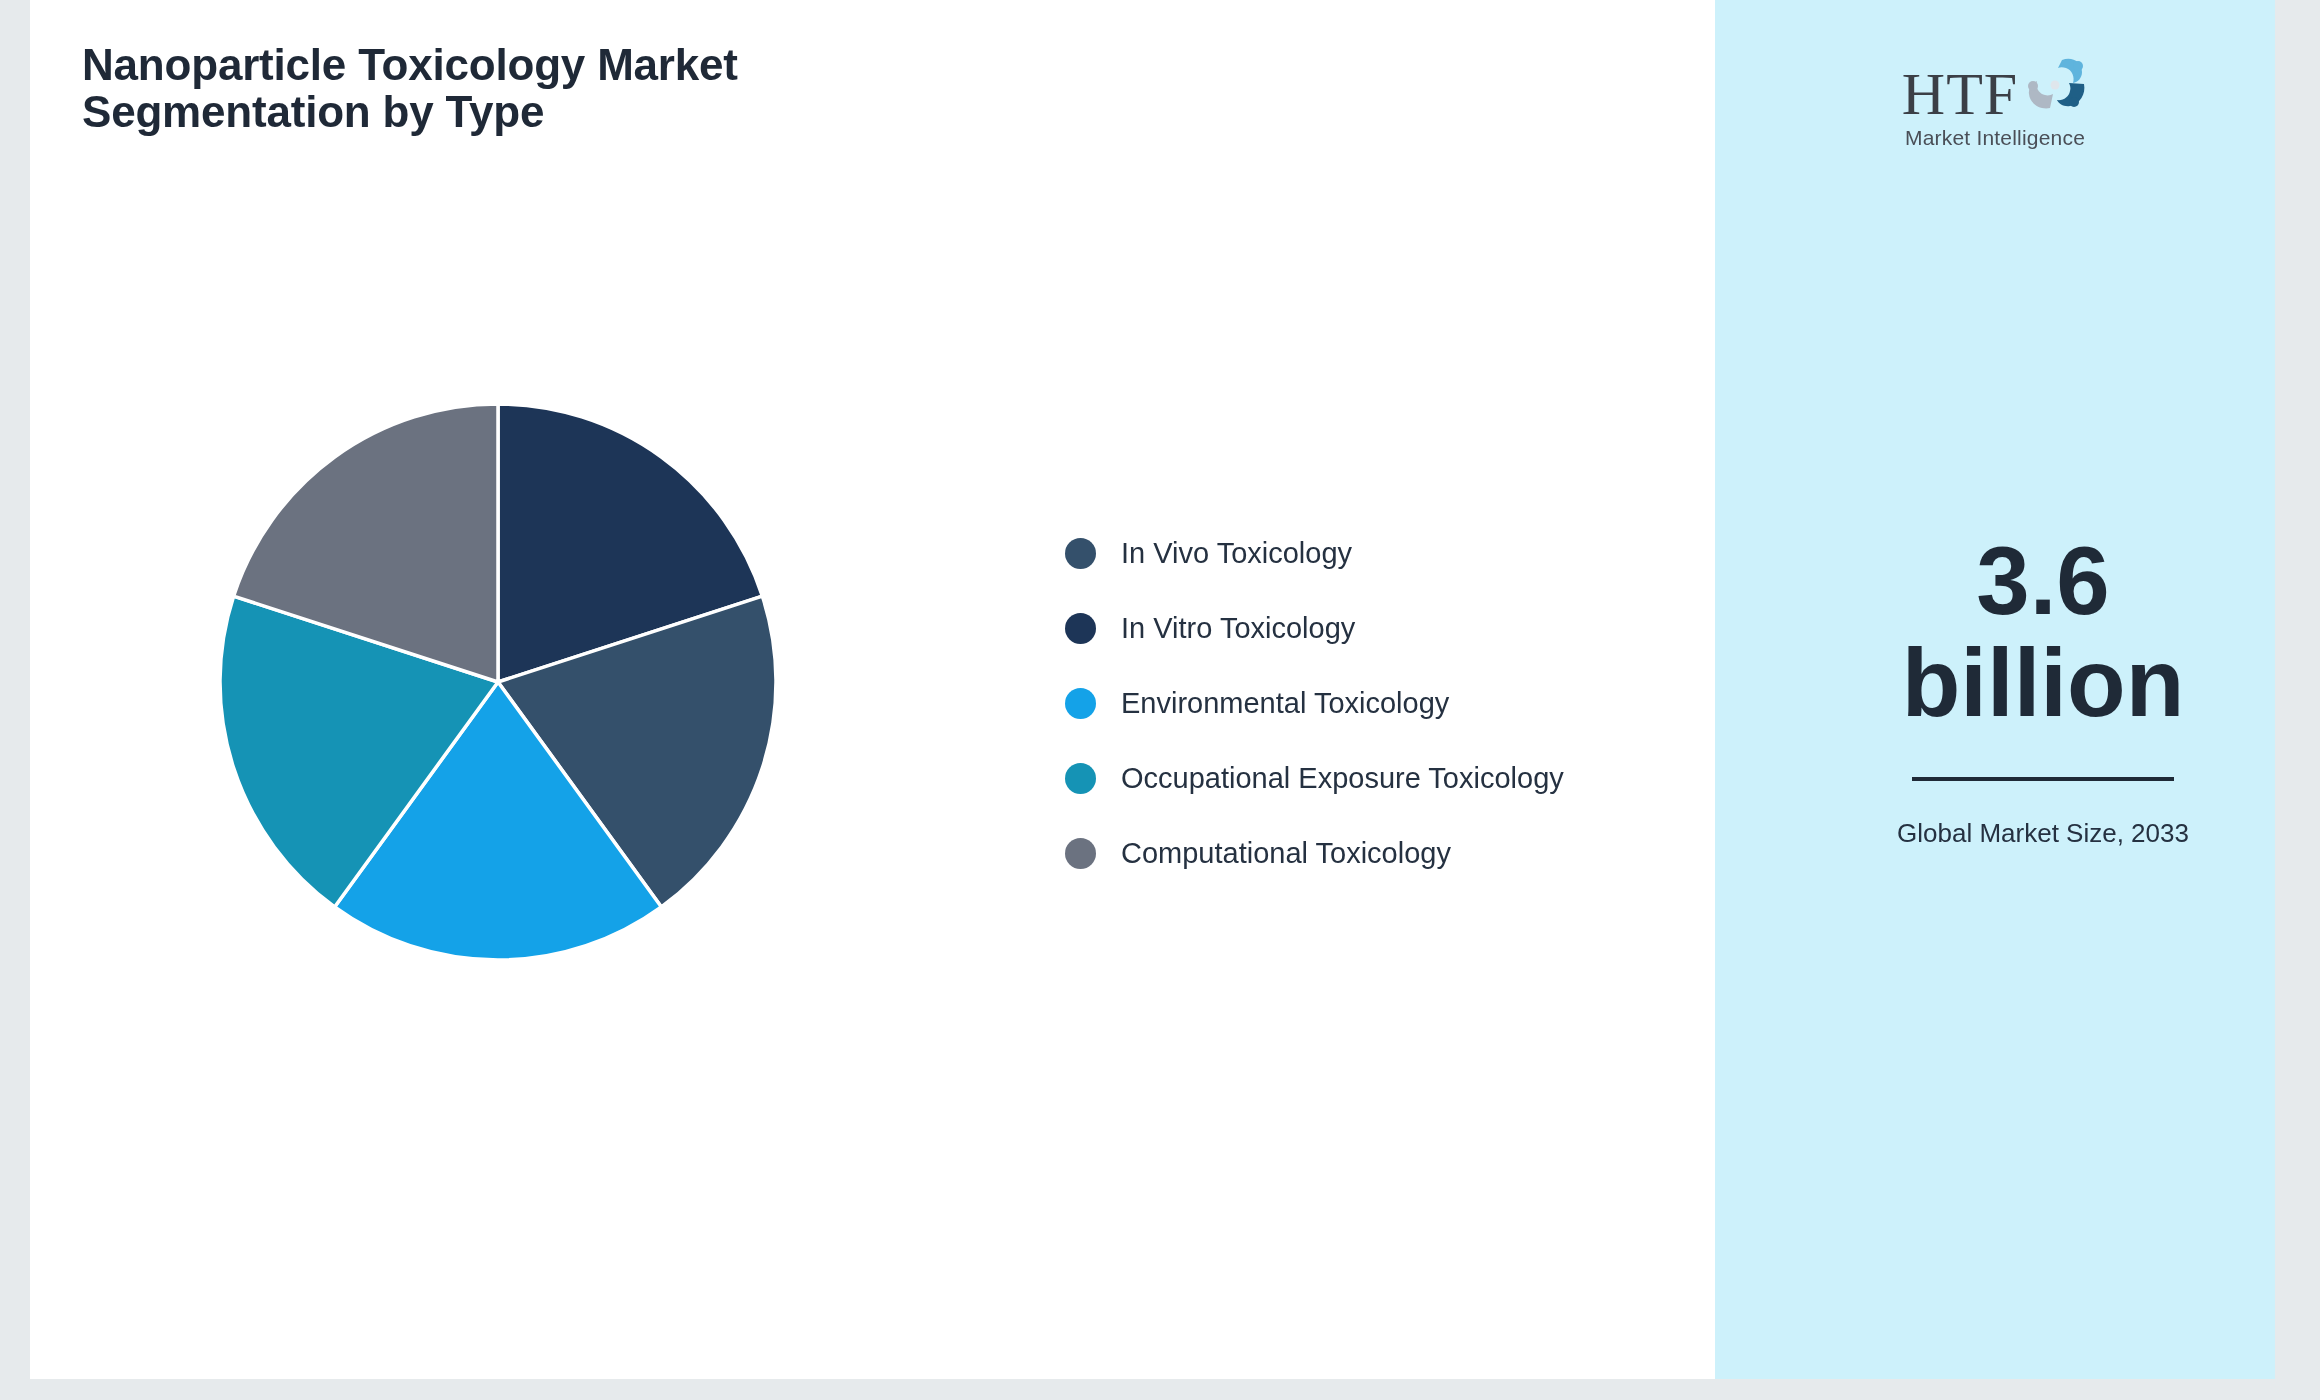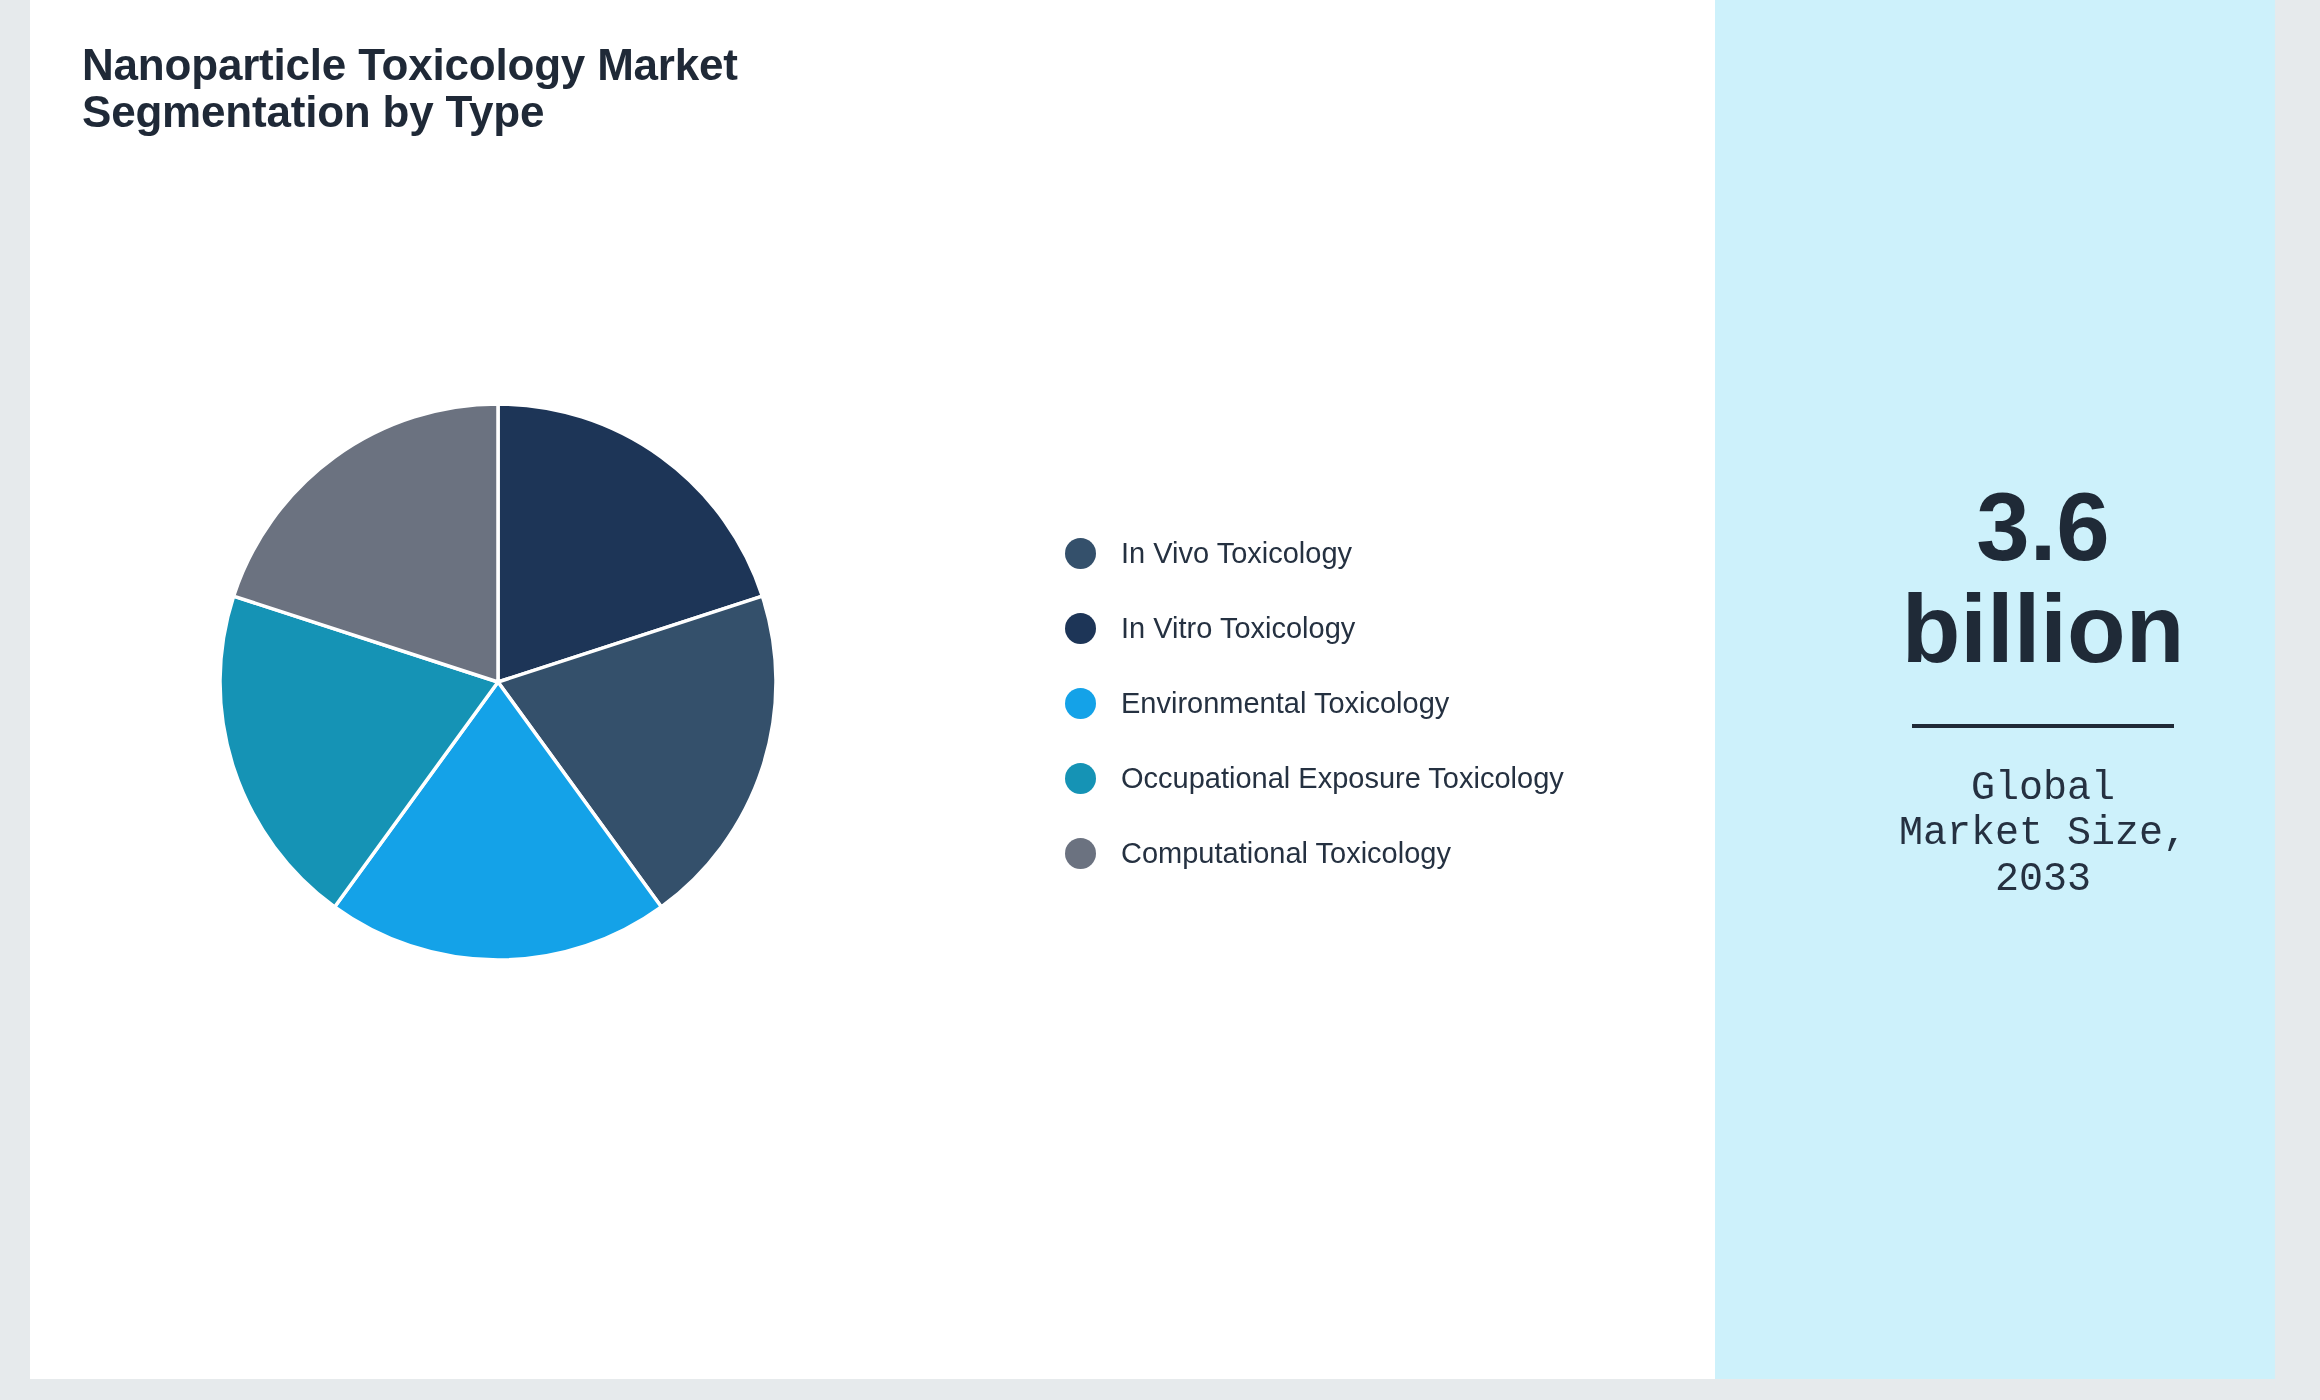--- a/index.html
+++ b/index.html
@@ -145,26 +145,25 @@
     width: 400px;
     word-break: break-word;
   }
   .stat-rule {
     width: 262px;
     height: 4px;
     background: #1f2a37;
     margin: 44px 0 38px 0;
   }
   .stat-caption {
-    font-size: 40px;
+    font-size: 26px;
     color: #253141;
     text-align: center;
     line-height: 1.14;
     width: 300px;
-    font-family: Liberation Mono, monospace;
   }
 </style>
 </head>
 <body>
 
 <div id="infographic">
 
   <div class="main-panel">
 
     <div class="chart-title">Nanoparticle Toxicology Market
@@ -202,20 +201,37 @@
         <div class="legend-item">
           <span class="legend-swatch" style="background: rgb(107, 114, 128);"></span>
           <span class="legend-label">Computational Toxicology</span>
         </div>
       </div>
 
   </div>
 
   <div class="side-panel">
 
+    <div class="brand-logo">
+      <div class="logo-row">
+        <span class="logo-htf">HTF</span>
+        <span class="logo-mark">
+          <svg width="66" height="62" viewBox="0 0 66 62">
+            <path d="M40 6 C50 2 60 8 60 18 C60 24 56 28 51 29 C53 23 50 16 44 14 C41 13 38 13 36 14 Z" fill="#5fb4dd"></path>
+            <circle cx="56" cy="12" r="5" fill="#5fb4dd"></circle>
+            <path d="M62 30 C64 40 58 50 48 52 C42 53 37 50 35 46 C41 47 47 43 48 37 C49 34 48 31 47 29 Z" fill="#1f5f86"></path>
+            <circle cx="52" cy="48" r="5" fill="#1f5f86"></circle>
+            <path d="M28 54 C18 56 8 50 7 40 C6 34 10 29 15 27 C13 33 17 40 23 41 C26 42 29 41 31 40 Z" fill="#aeb8c4"></path>
+            <circle cx="11" cy="32" r="5" fill="#aeb8c4"></circle>
+            <circle cx="33" cy="31" r="4.5" fill="#dfe6ec"></circle>
+          </svg>
+        </span>
+      </div>
+      <div class="logo-sub">Market Intelligence</div>
+    </div>
 
     <div class="stat-block">
       <div class="stat-value">3.6 billion</div>
       <div class="stat-rule"></div>
       <div class="stat-caption">Global Market Size, 2033</div>
     </div>
 
   </div>
 
 </div>

